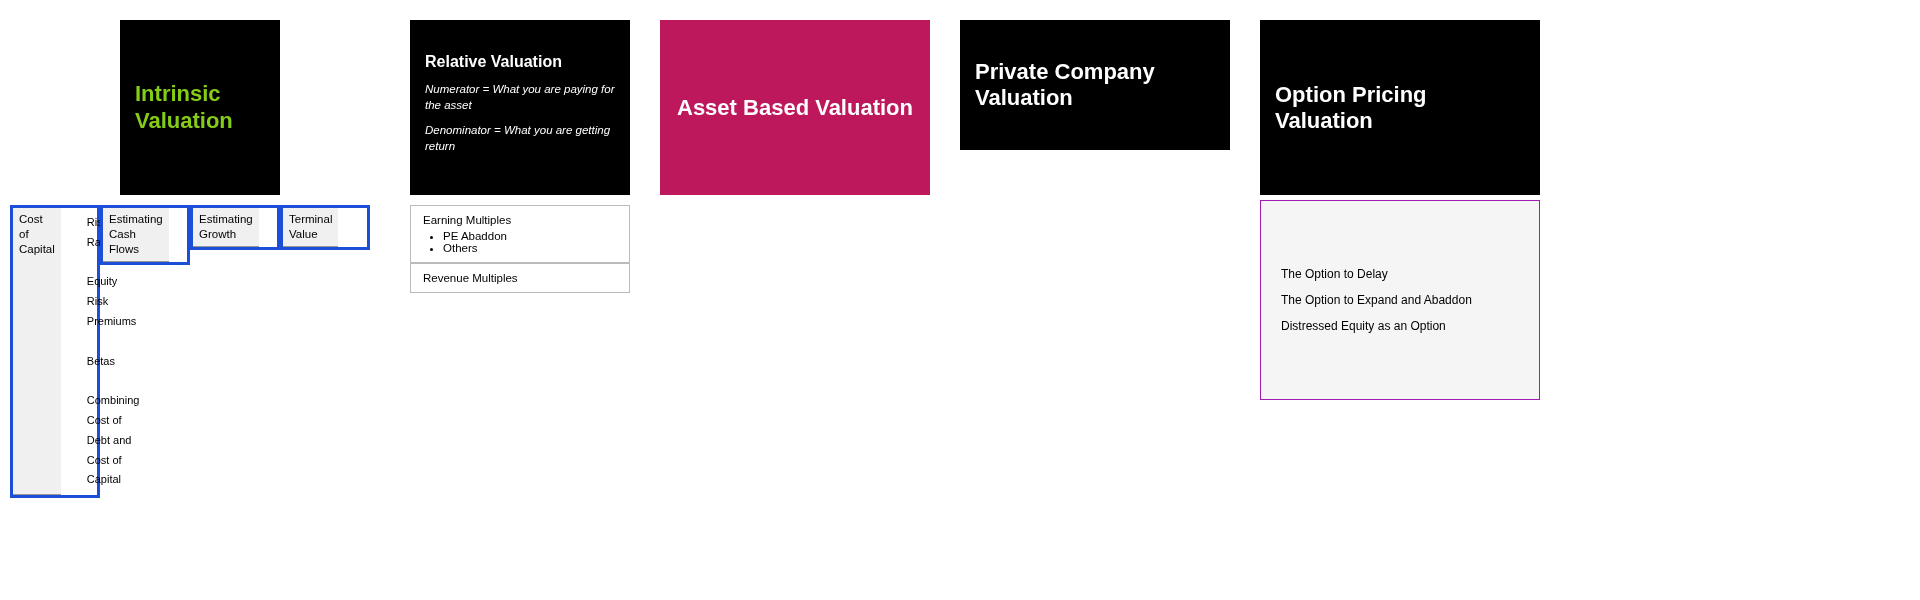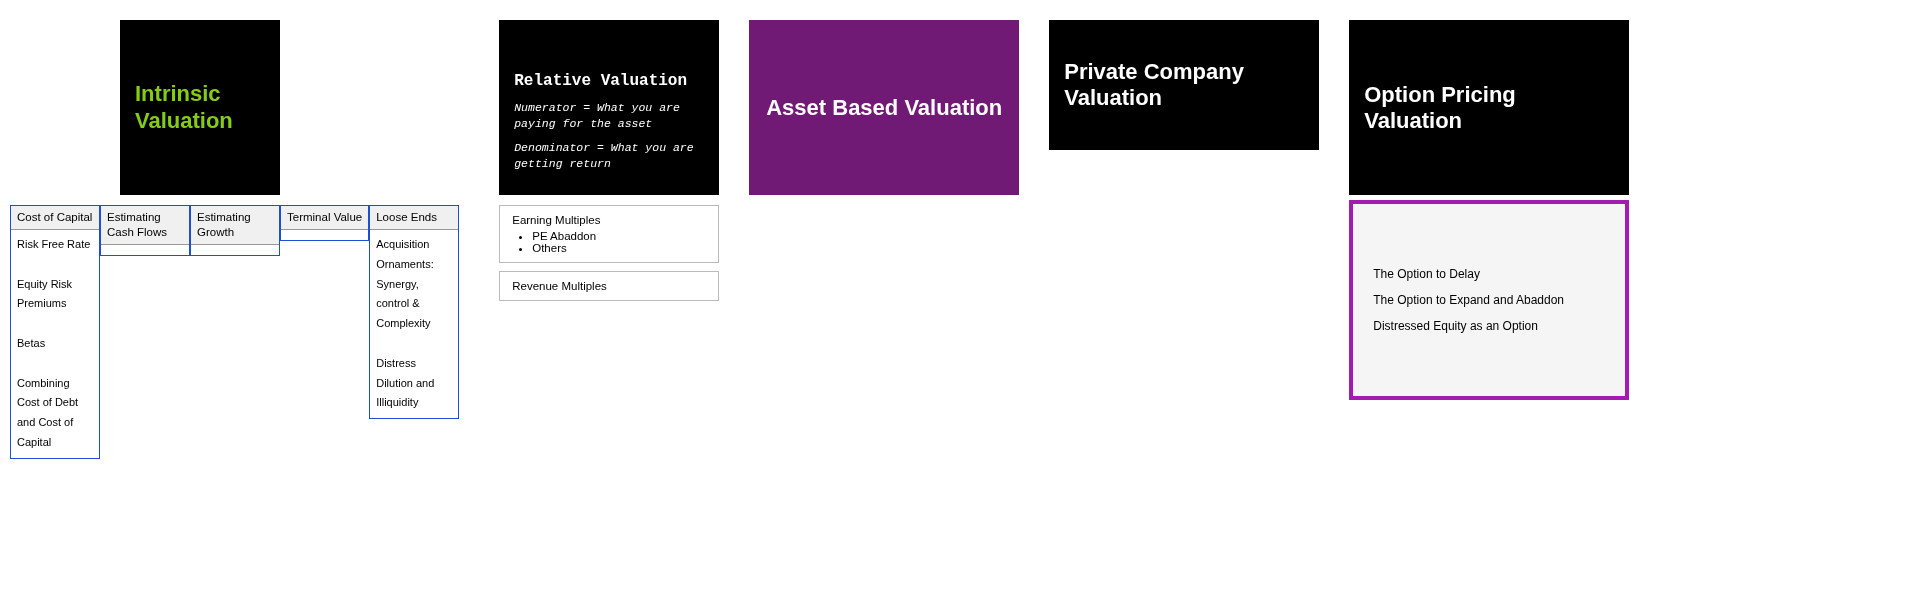--- a/index.html
+++ b/index.html
@@ -46,24 +46,25 @@
 
     .intrinsic-subcols {
       display: flex;
       flex-direction: row;
       align-items: flex-start;
       margin-top: 5px;
     }
 
     .sub-col {
       display: flex;
-      flex-direction: column;
-      border: 1px solid #1d4ed8;
+      flex-direction: row;
+      border: 3px solid #1d4ed8;
       min-width: 75px;
       max-width: 90px;
+      gap: 20px;
     }
 
     .sub-col-header {
       background: #f0f0f0;
       border-bottom: 1px solid #999;
       padding: 4px 6px;
       font-size: 11.5px;
       font-weight: normal;
       line-height: 1.3;
     }
@@ -91,42 +92,40 @@
     }
 
     .relative-black-box {
       background: #000;
       color: #fff;
       width: 220px;
       height: 175px;
       padding: 15px;
       display: flex;
       flex-direction: column;
-      justify-content: flex-end;
+      justify-content: center;
       margin-bottom: 5px;
-      font-family: Liberation Mono, monospace;
     }
 
     .relative-black-box .title {
       font-size: 16px;
       font-weight: bold;
       margin-bottom: 10px;
     }
 
     .relative-black-box .subtitle {
       font-size: 11.5px;
       font-style: italic;
       line-height: 1.4;
       margin-bottom: 8px;
     }
 
     .relative-subcols {
       display: flex;
       flex-direction: column;
-      gap: 8px;
       margin-top: 5px;
     }
 
     .rel-box {
       border: 1px solid #bbb;
       padding: 8px 12px;
       width: 220px;
       font-size: 11.5px;
       background: #fff;
     }
@@ -139,21 +138,21 @@
     .rel-box ul li {
       font-size: 11.5px;
     }
 
     .rel-box-title {
       font-size: 11.5px;
     }
 
     
     .asset-black-box {
-      background: #701a75;
+      background: #be185d;
       color: #fff;
       width: 270px;
       height: 175px;
       display: flex;
       align-items: center;
       justify-content: center;
       font-size: 22px;
       font-weight: bold;
       padding: 15px;
       margin-left: 20px;
@@ -189,21 +188,21 @@
       display: flex;
       align-items: center;
       justify-content: center;
       font-size: 22px;
       font-weight: bold;
       padding: 15px;
       margin-bottom: 5px;
     }
 
     .option-sub-box {
-      border: 4px solid #a21caf;
+      border: 1px solid #a21caf;
       width: 280px;
       padding: 15px 20px;
       background: #f5f5f5;
       display: flex;
       flex-direction: column;
       gap: 12px;
       font-size: 12px;
       height: 200px;
       justify-content: center;
     }
@@ -244,27 +243,20 @@
       <div class="sub-col">
         <div class="sub-col-header">Estimating Growth</div>
         <div class="sub-col-content"></div>
       </div>
 
       <div class="sub-col">
         <div class="sub-col-header">Terminal Value</div>
         <div class="sub-col-content"></div>
       </div>
 
-      <div class="sub-col loose-ends-col">
-        <div class="sub-col-header">Loose Ends</div>
-        <div class="cost-items">
-          Acquisition Ornaments: Synergy, control &amp; Complexity<br><br>
-          Distress Dilution and Illiquidity
-        </div>
-      </div>
     </div>
   </div>
 
   <div class="relative-section">
     <div class="relative-black-box">
       <div class="title">Relative Valuation</div>
       <div class="subtitle">
         <span>Numerator = What you are paying for the asset</span>
       </div>
       <div class="subtitle">

